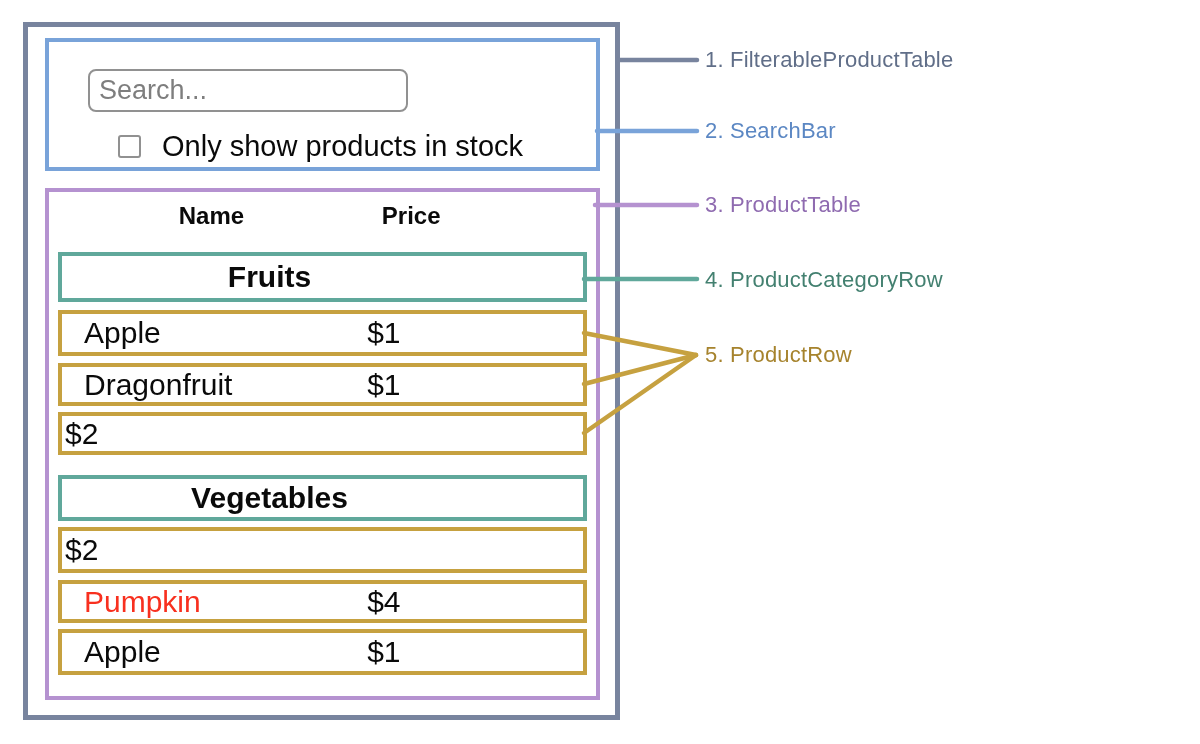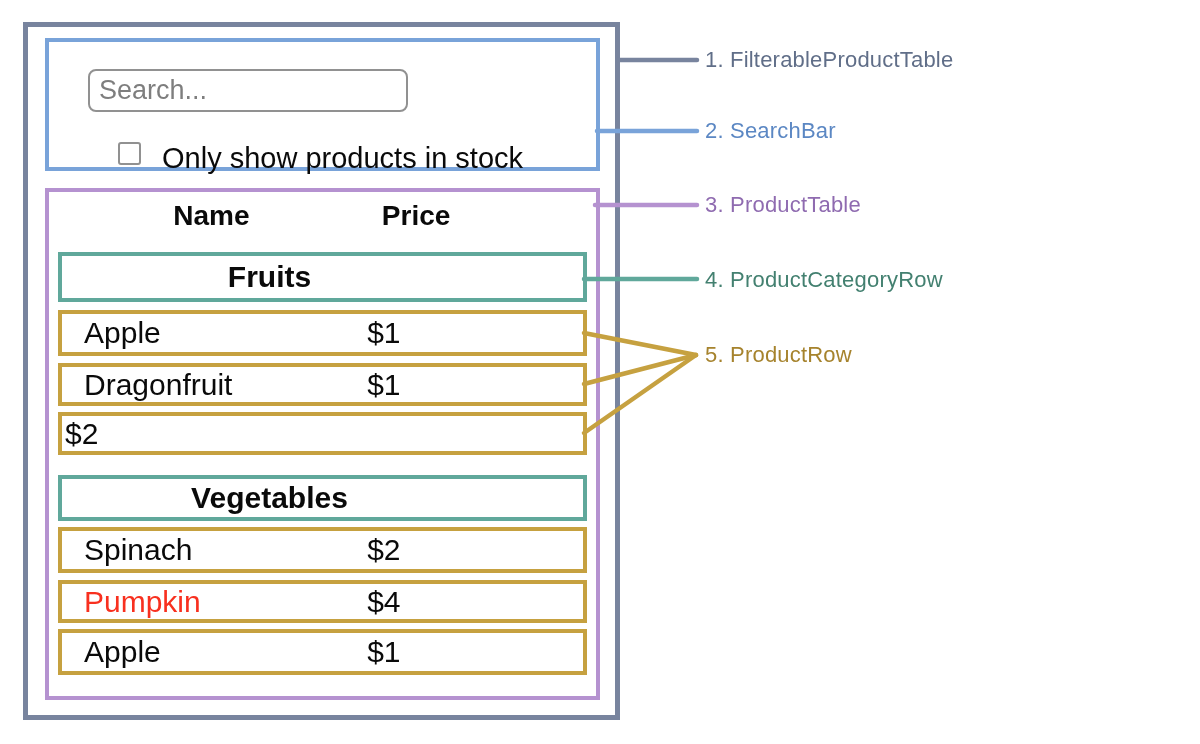--- a/index.html
+++ b/index.html
@@ -13,33 +13,33 @@
   .outer{left:23px;top:22px;width:597px;height:698px;border:5px solid var(--slate);}
 
   
   .searchbar{left:17px;top:11px;width:555px;height:133px;border:4px solid var(--blue);}
   .search-input{
     position:absolute;left:39px;top:27px;width:320px;height:43px;box-sizing:border-box;
     border:2px solid var(--input-border);border-radius:8px;padding:0 0 0 9px;
     font-family:"Liberation Sans","DejaVu Sans",sans-serif;font-size:27px;color:#333;outline:none;
   }
   .search-input::placeholder{color:var(--placeholder);opacity:1;}
-  .stock-row{position:absolute;left:49px;top:100px;display:flex;align-items:flex-start;cursor:pointer;padding-left:20px;}
+  .stock-row{position:absolute;left:49px;top:88px;display:flex;align-items:center;cursor:pointer;padding-left:20px;}
   .checkbox{
     display:inline-block;width:23px;height:23px;box-sizing:border-box;flex:0 0 auto;
     border:2px solid var(--input-border);border-radius:3px;background:#fff;
   }
   .stock-label{margin-left:21px;font-size:29px;white-space:nowrap;color:var(--text);}
 
   
   .producttable{
     left:17px;top:161px;width:555px;height:512px;border:4px solid var(--purple);
     padding:4px 9px;display:flex;flex-direction:column;align-items:stretch;
   }
-  .thead{display:grid;grid-template-columns:58% 42%;height:40px;align-items:center;font-weight:bold;font-size:28px;}
+  .thead{display:grid;grid-template-columns:58% 42%;height:40px;align-items:center;font-weight:bold;font-size:24px;}
   .th-name{text-align:center;}
   .th-price{text-align:left;padding-left:17px;}
 
   .catrow{
     position:relative;box-sizing:border-box;border:4px solid var(--teal);height:50px;
     display:flex;align-items:center;justify-content:center;padding-right:106px;
     font-weight:bold;font-size:30px;
   }
   .prow{
     position:relative;box-sizing:border-box;border:4px solid var(--gold);height:45px;
@@ -97,21 +97,20 @@
         <span class="pname">Dragonfruit</span>
         <span class="pprice">$1</span>
       </div>
       <div class="prow mt6 h43">
         <span class="pprice">$2</span>
       </div>
 
       <div class="catrow mt20 h46">Vegetables</div>
 
       <div class="prow mt6 h46">
-        <span class="pname">Spinach</span>
         <span class="pprice">$2</span>
       </div>
       <div class="prow mt7 h43">
         <span class="pname oos">Pumpkin</span>
         <span class="pprice">$4</span>
       </div>
       <div class="prow mt6 h46">
         <span class="pname">Apple</span>
         <span class="pprice">$1</span>
       </div>

